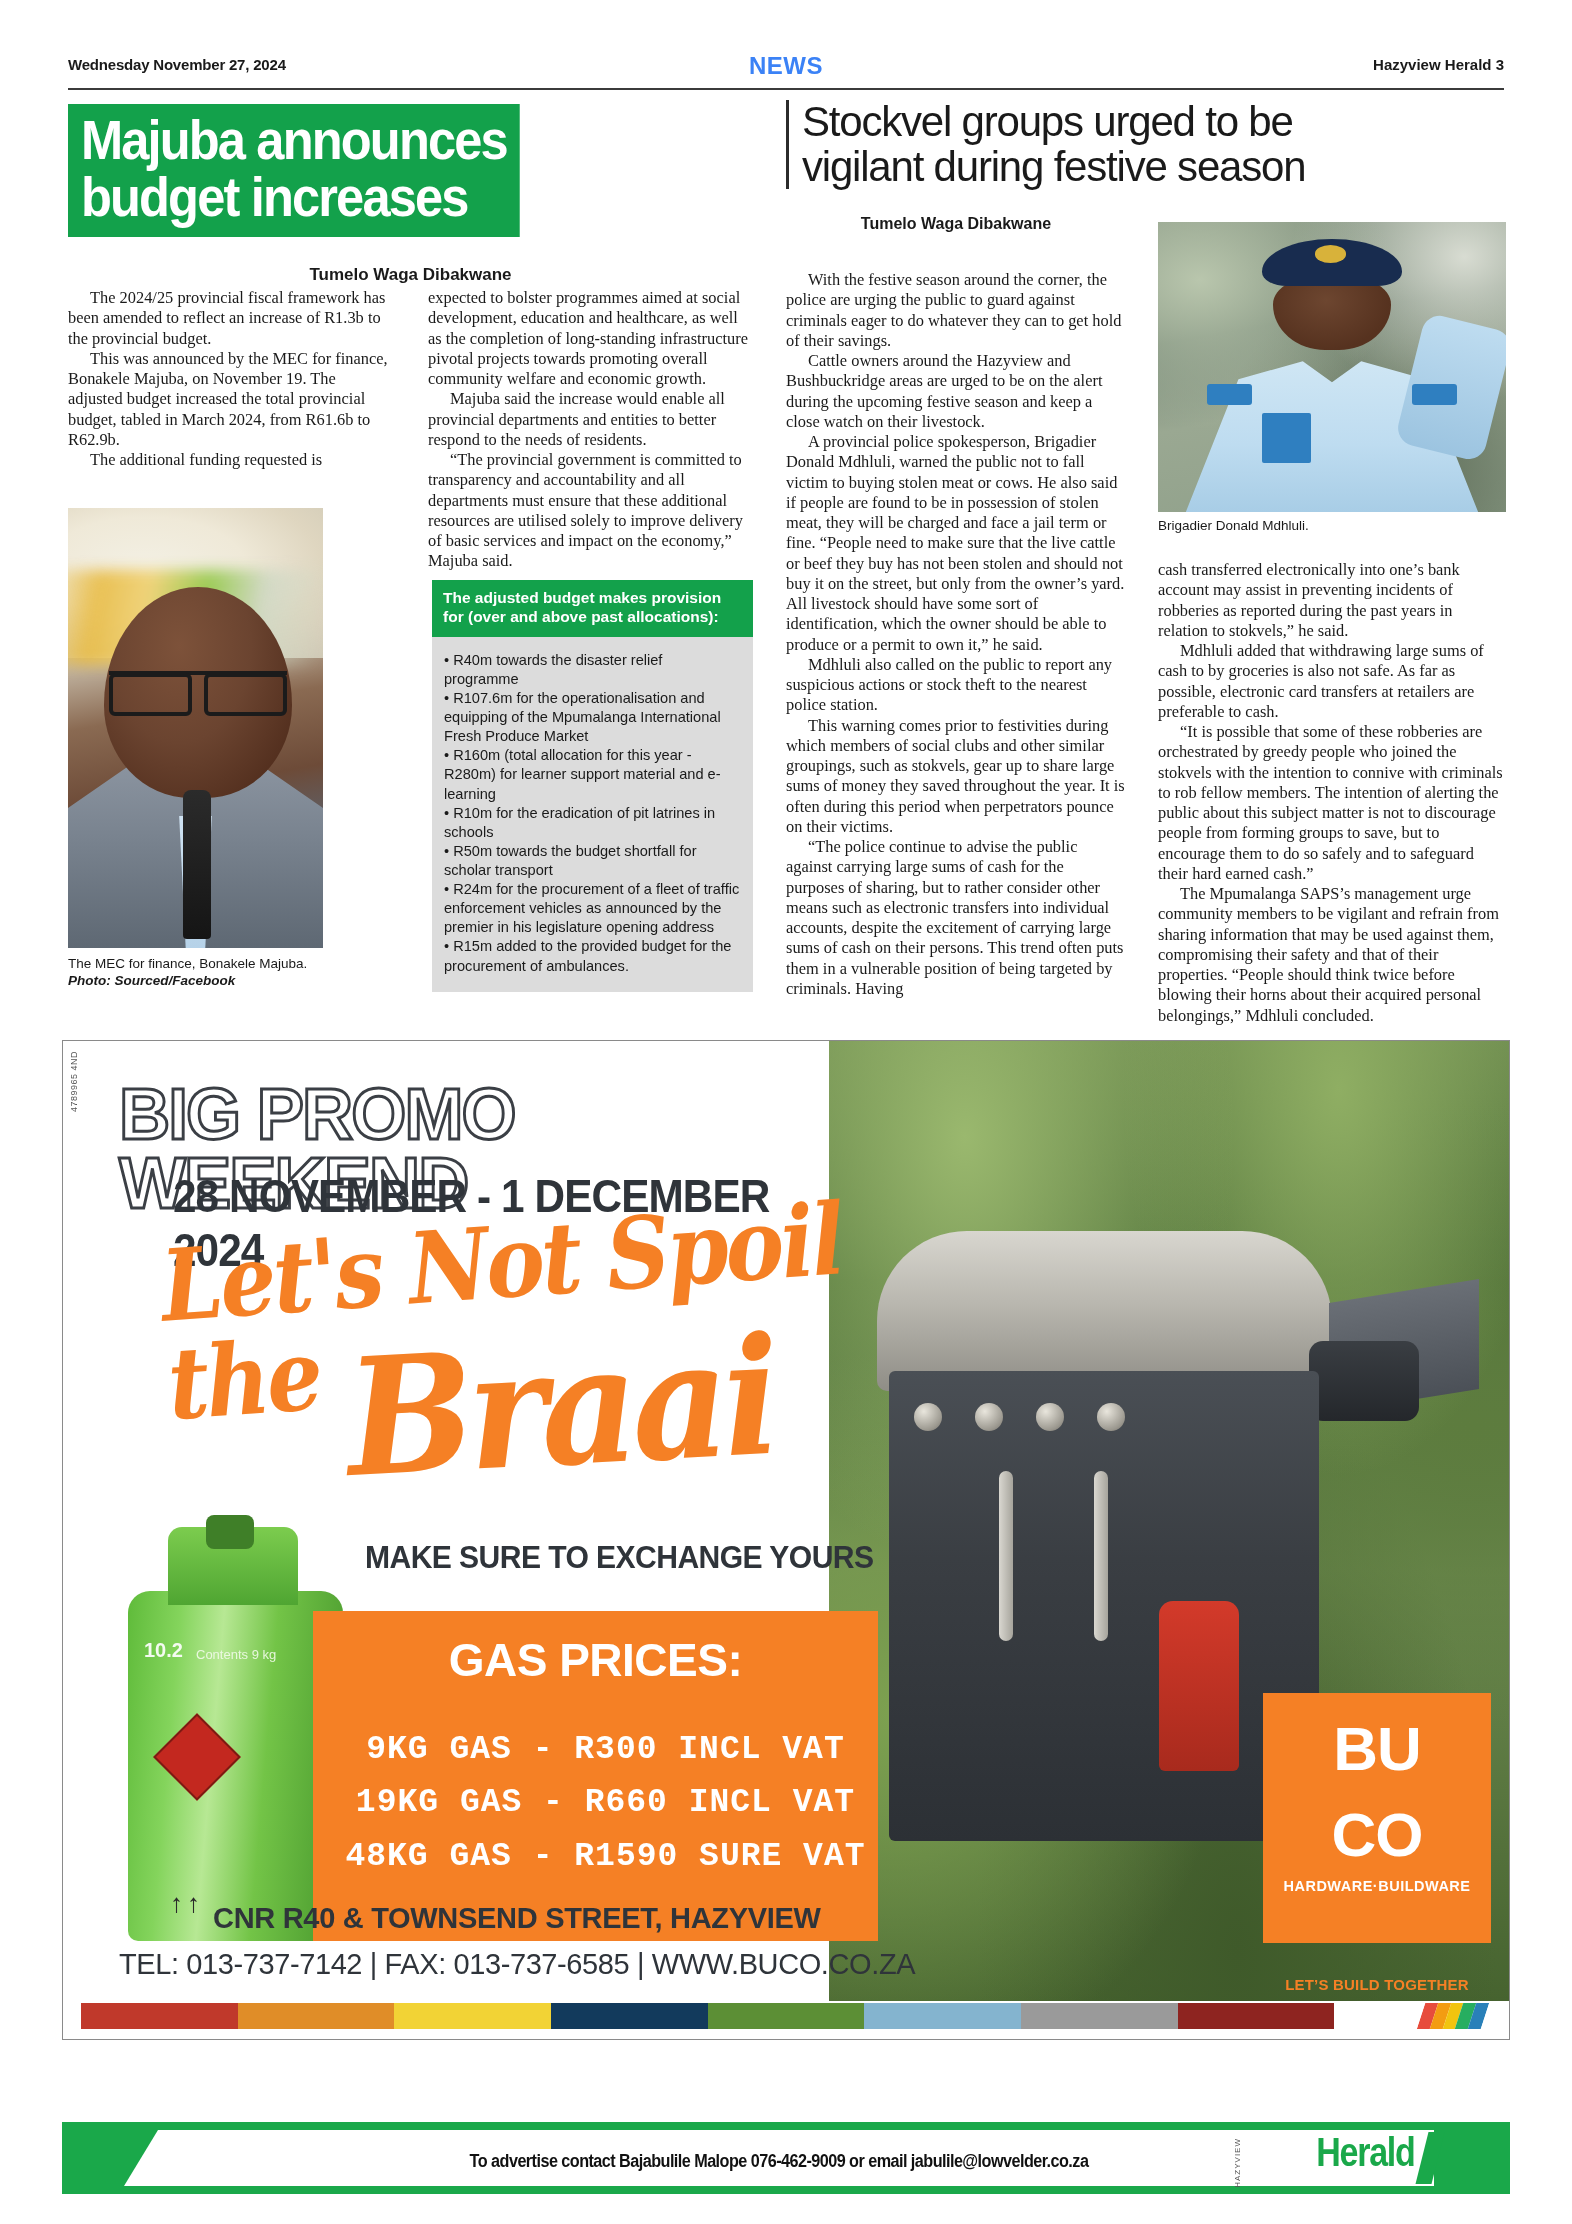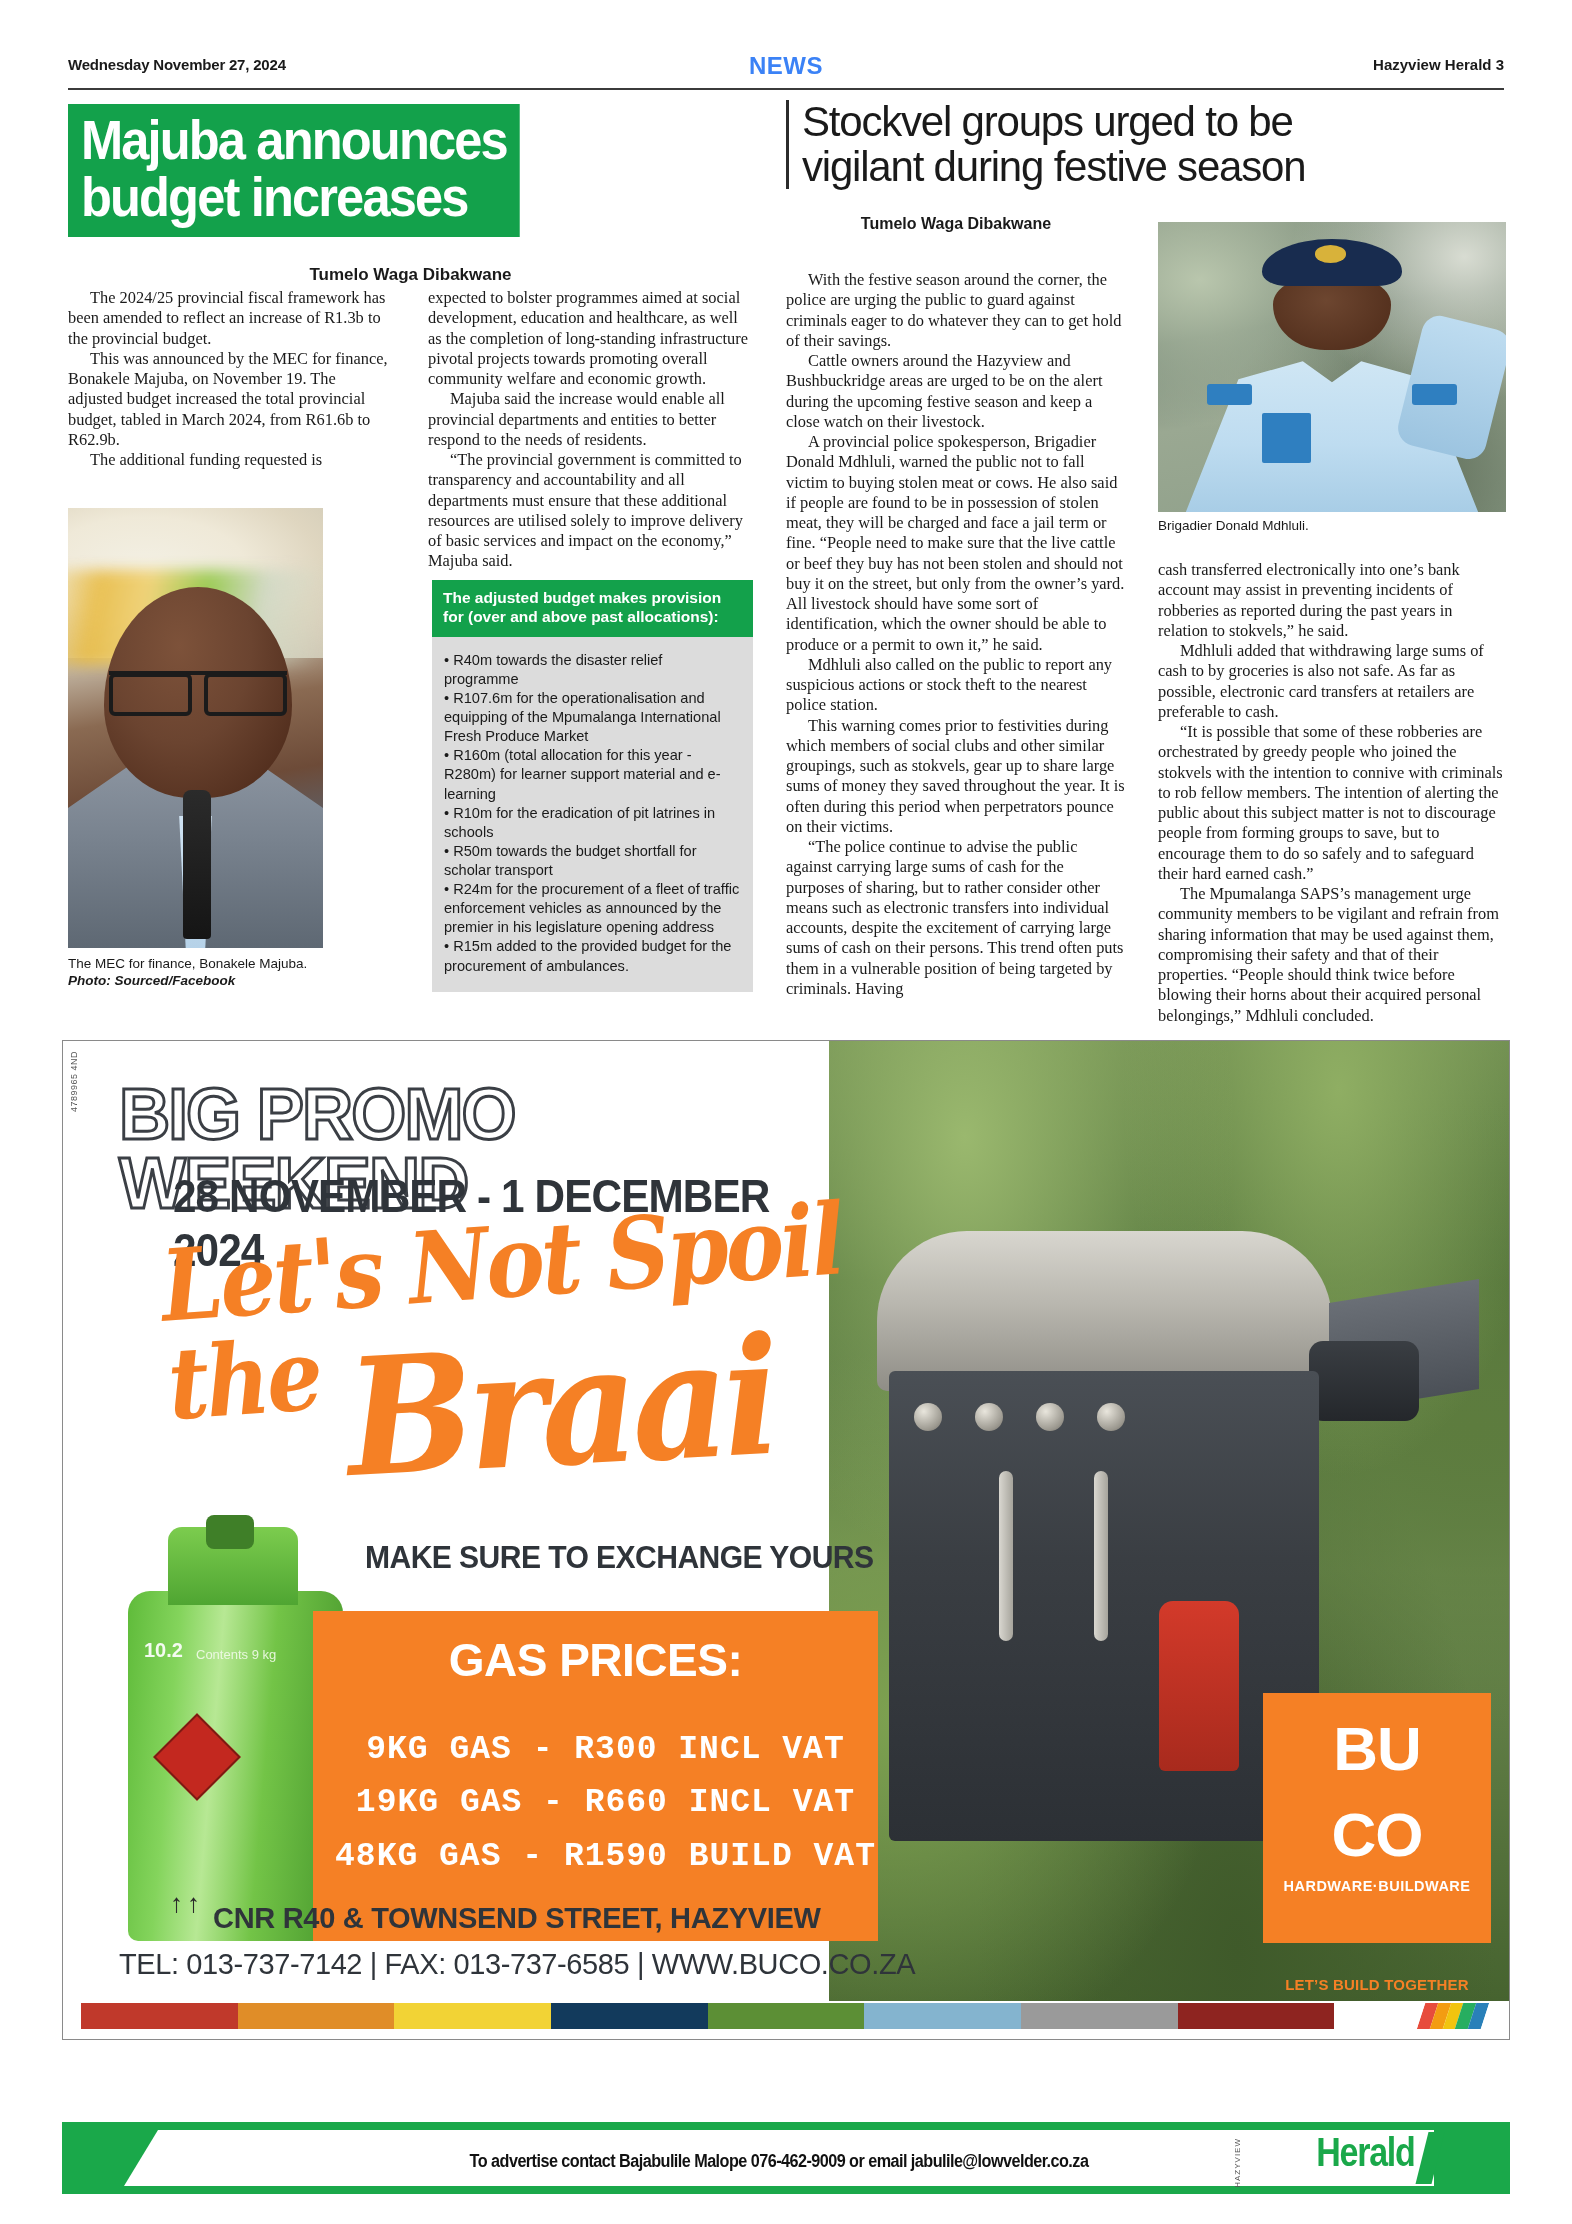--- a/index.html
+++ b/index.html
@@ -538,21 +538,21 @@
     <div class="lbl2">Contents   9 kg</div>
     <div class="diamond"></div>
     <div class="arrows">↑↑</div>
   </div>
 
   <div class="gas-panel">
     <div class="gas-title">GAS PRICES:</div>
     <div class="gas-rows">
       <div>9KG  GAS - R300  INCL VAT</div>
       <div>19KG GAS - R660  INCL VAT</div>
-      <div>48KG GAS - R1590 BUILD VAT</div>
+      <div>48KG GAS - R1590 SURE VAT</div>
     </div>
   </div>
 
   <div class="ad-addr">CNR R40 &amp; TOWNSEND STREET, HAZYVIEW</div>
   <div class="ad-tel">TEL: 013-737-7142 | FAX: 013-737-6585 | WWW.BUCO.CO.ZA</div>
 
   <div class="buco-box">
     <div class="buco-bu">BU</div>
     <div class="buco-bu">CO</div>
     <div class="buco-sub">HARDWARE·BUILDWARE</div>

